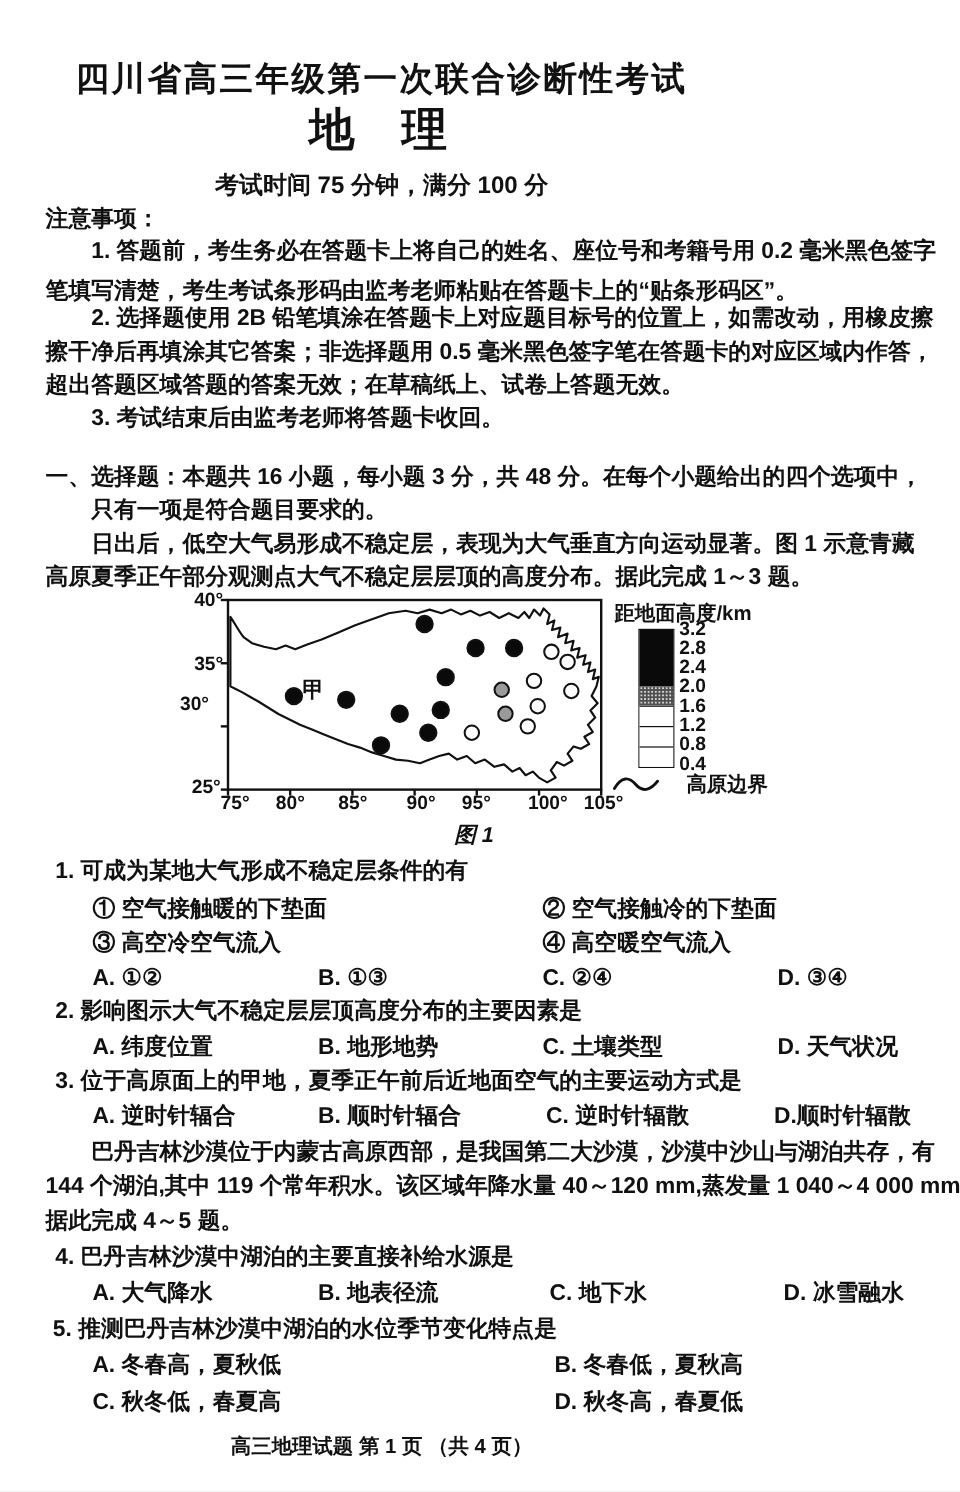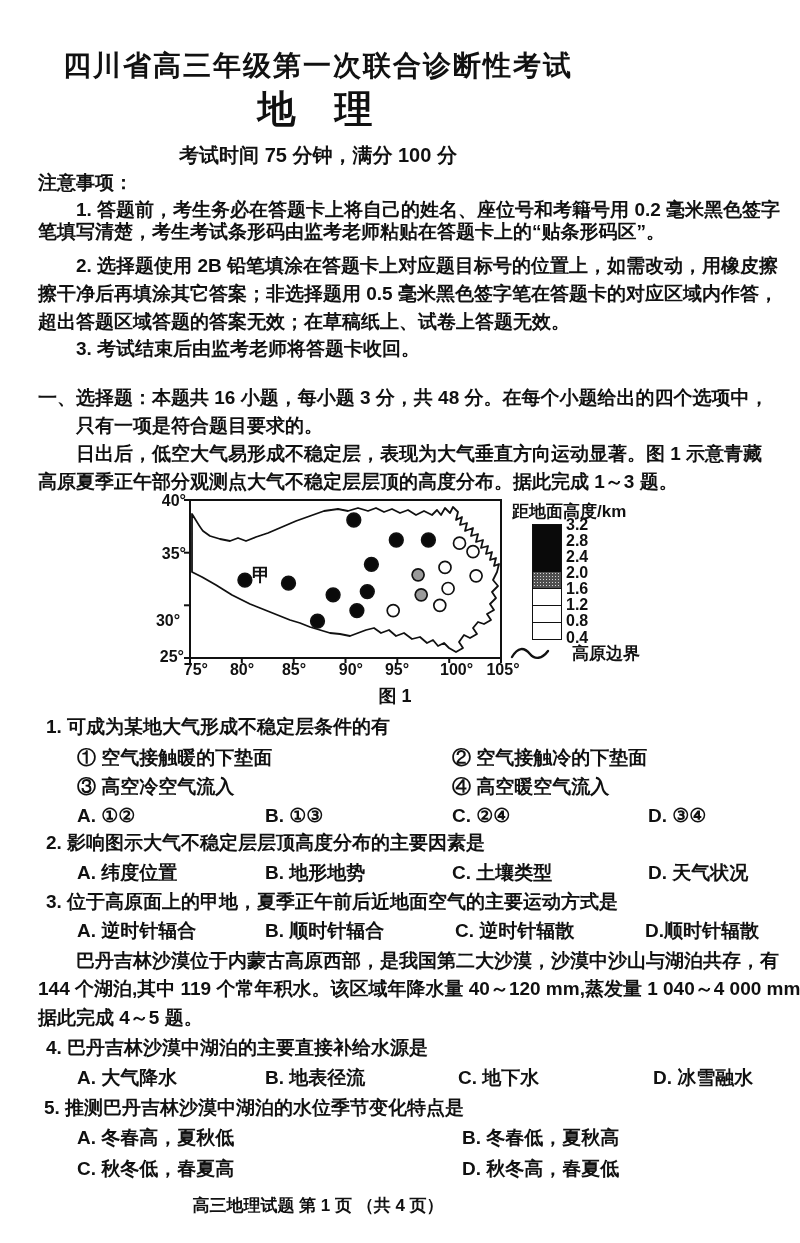--- a/index.html
+++ b/index.html
@@ -5,21 +5,21 @@
   html,body{margin:0;padding:0;background:#e8e8e8;}
   .page{position:relative;width:800px;height:1243px;background:#ffffff;margin:0 auto;
         font-family:"Liberation Sans",sans-serif;color:#111;overflow:hidden;}
   .t{position:absolute;font-weight:bold;font-size:19px;line-height:1.15;white-space:pre;}
   .center{left:0;width:636px;text-align:center;}
   .title{font-size:28px;letter-spacing:2px;}
   .subject{font-size:38px;letter-spacing:6px;}
   .examinfo{font-size:20px;}
   .axis{font-size:16px;}
   .legend-label{font-size:16px;}
-  .caption{font-size:18px;}
+  .caption{font-size:18px;font-style:italic;}
   .footer{font-size:17px;}
   .legend-bar{position:absolute;left:532px;top:524px;width:28px;height:114px;
               border:1.6px solid #111;box-sizing:content-box;}
   .seg{width:100%;box-sizing:border-box;}
   .seg-black{height:47px;background:#0a0a0a;}
   .seg-speckle{height:16px;background-color:#4f4f4f;
                background-image:radial-gradient(#d8d8d8 0.8px,transparent 0.9px);
                background-size:3px 3px;}
   .seg-white{height:17px;background:#fff;border-top:1.6px solid #111;}
   svg{position:absolute;overflow:visible;}
@@ -28,21 +28,21 @@
 <body>
 
 <div class="page">
 
   <div class="t center title" style="top:50px">四川省高三年级第一次联合诊断性考试</div>
   <div class="t center subject" style="top:88px">地  理</div>
   <div class="t center examinfo" style="top:144px">考试时间 75 分钟，满分 100 分</div>
 
   <div class="t" style="left:38px;top:172px">注意事项：</div>
   <div class="t" style="left:76px;top:199px">1. 答题前，考生务必在答题卡上将自己的姓名、座位号和考籍号用 0.2 毫米黑色签字</div>
-  <div class="t" style="left:38px;top:221px">笔填写清楚，考生考试条形码由监考老师粘贴在答题卡上的“贴条形码区”。</div>
+  <div class="t" style="left:38px;top:232px">笔填写清楚，考生考试条形码由监考老师粘贴在答题卡上的“贴条形码区”。</div>
   <div class="t" style="left:76px;top:255px">2. 选择题使用 2B 铅笔填涂在答题卡上对应题目标号的位置上，如需改动，用橡皮擦</div>
   <div class="t" style="left:38px;top:283px">擦干净后再填涂其它答案；非选择题用 0.5 毫米黑色签字笔在答题卡的对应区域内作答，</div>
   <div class="t" style="left:38px;top:311px">超出答题区域答题的答案无效；在草稿纸上、试卷上答题无效。</div>
   <div class="t" style="left:76px;top:338px">3. 考试结束后由监考老师将答题卡收回。</div>
 
   <div class="t" style="left:38px;top:387px">一、选择题：本题共 16 小题，每小题 3 分，共 48 分。在每个小题给出的四个选项中，</div>
   <div class="t" style="left:76px;top:415px">只有一项是符合题目要求的。</div>
 
   <div class="t" style="left:76px;top:443px">日出后，低空大气易形成不稳定层，表现为大气垂直方向运动显著。图 1 示意青藏</div>
   <div class="t" style="left:38px;top:471px">高原夏季正午部分观测点大气不稳定层层顶的高度分布。据此完成 1～3 题。</div>
@@ -85,21 +85,21 @@
         <circle cx="255.0" cy="67.4" r="6" fill="#ffffff" stroke="#111" stroke-width="1.7"></circle>
         <circle cx="286.1" cy="75.8" r="6" fill="#ffffff" stroke="#111" stroke-width="1.7"></circle>
         <circle cx="258.1" cy="88.5" r="6" fill="#ffffff" stroke="#111" stroke-width="1.7"></circle>
         <circle cx="249.8" cy="105.3" r="6" fill="#ffffff" stroke="#111" stroke-width="1.7"></circle>
         <circle cx="203.2" cy="110.6" r="6" fill="#ffffff" stroke="#111" stroke-width="1.7"></circle>
       </g>
   </svg>
 
   <div class="t axis" style="left:150px;top:492px;width:36px;text-align:right">40°</div>
   <div class="t axis" style="left:150px;top:545px;width:36px;text-align:right">35°</div>
-  <div class="t axis" style="left:150px;top:612px;width:36px;text-align:center">30°</div>
+  <div class="t axis" style="left:150px;top:579px;width:36px;text-align:left">30°</div>
   <div class="t axis" style="left:148px;top:648px;width:36px;text-align:right">25°</div>
 
   <div class="t axis" style="left:172px;top:661px;width:36px;text-align:right">75°</div>
   <div class="t axis" style="left:224px;top:661px;width:36px;text-align:center">80°</div>
   <div class="t axis" style="left:276px;top:661px;width:36px;text-align:center">85°</div>
   <div class="t axis" style="left:327px;top:661px;width:36px;text-align:right">90°</div>
   <div class="t axis" style="left:379px;top:661px;width:36px;text-align:center">95°</div>
   <div class="t axis" style="left:440px;top:661px;width:42px;text-align:left">100°</div>
   <div class="t axis" style="left:482px;top:661px;width:42px;text-align:center">105°</div>
 

